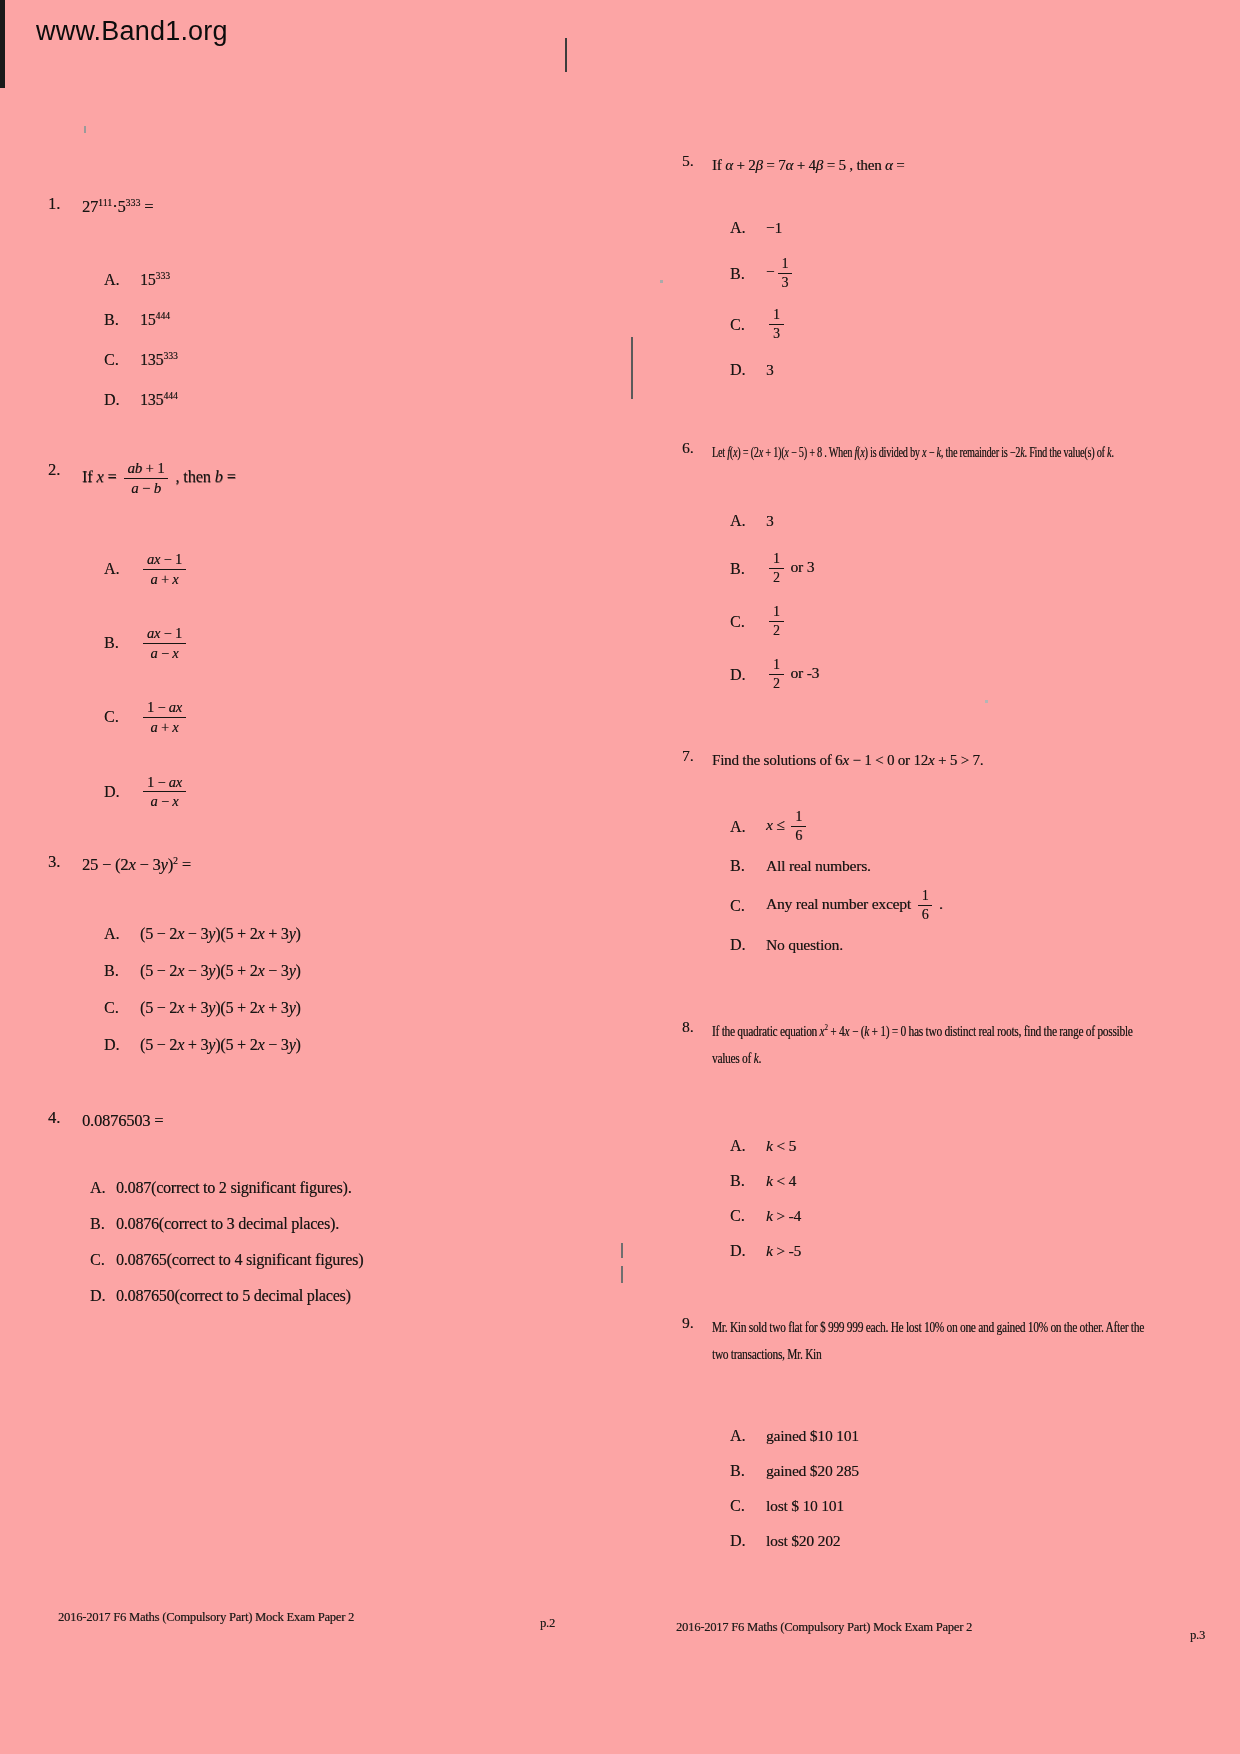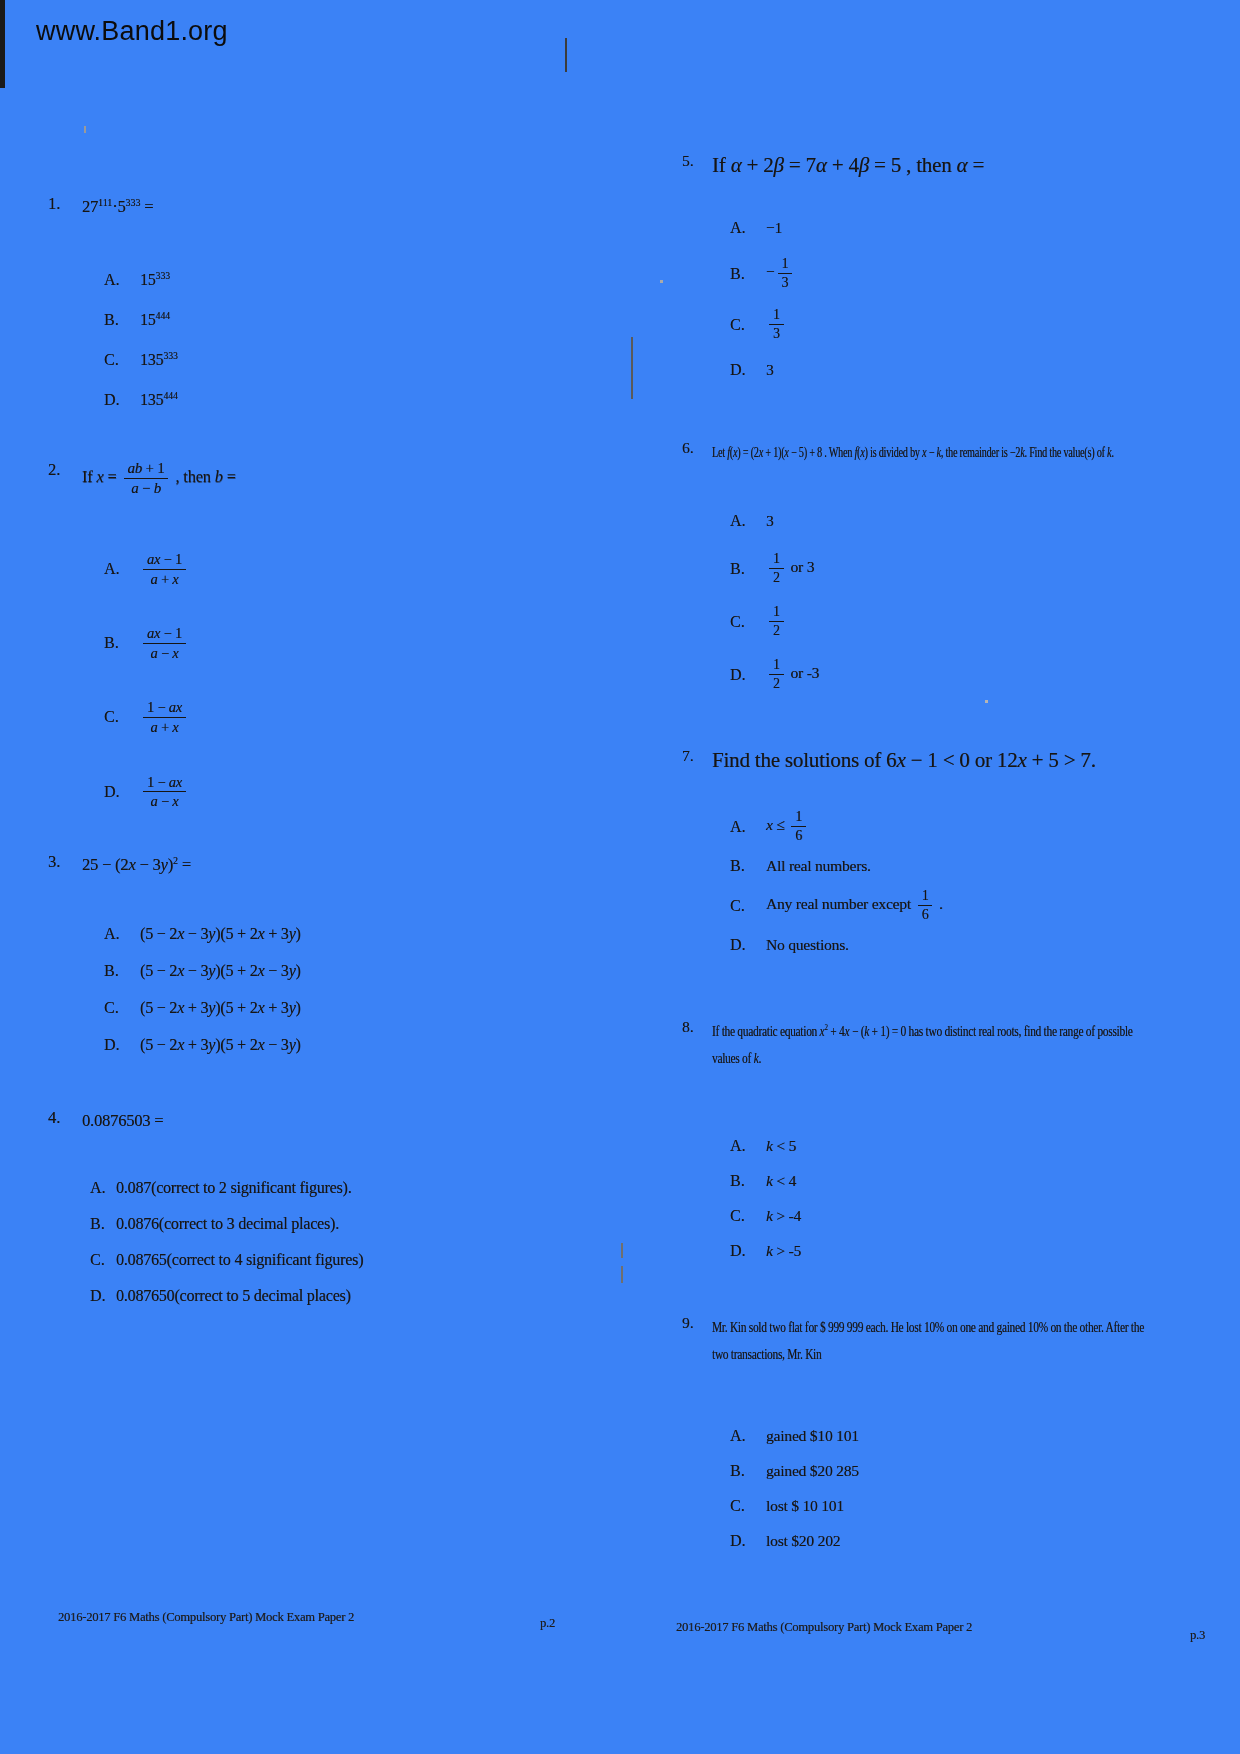--- a/index.html
+++ b/index.html
@@ -1,38 +1,38 @@
 <!DOCTYPE html>
 <html><head>
 <meta charset="utf-8">
 <title>Scanned Exam Paper</title>
 <style>
   html,body { margin:0; padding:0; background:#e8e8e8; }
   .page {
     position:relative; width:1240px; height:1754px; margin:0 auto;
-    background:#3b82f6; overflow:hidden;
+    background:#fca5a5; overflow:hidden;
     font-family:"Liberation Serif", serif; color:#171513;
     text-shadow:0.3px 0.2px 0.45px rgba(25,22,20,0.55);
   }
   .site-header {
     position:absolute; left:36px; top:16px;
     font-family:"Liberation Sans", sans-serif; font-size:27px; color:#0c0c0c;
     text-shadow:none; letter-spacing:0.2px;
   }
   .col { position:absolute; }
   .col-left  { left:48px;  top:150px; width:527px; }
   .col-right { left:682px; top:152px; width:548px; }
 
   .instructions { font-weight:700; font-size:16.5px; line-height:33px; letter-spacing:-0.3px; }
 
   .q-row  { display:flex; align-items:flex-start; }
   .q-num  { flex:none; width:34px; font-size:16.5px; }
   .col-right .q-num { width:30px; font-size:15.5px; }
   .q-stem { font-size:16.5px; line-height:26px; letter-spacing:-0.2px; }
-  .col-right .q-stem { font-size:21px; line-height:27px; }
+  .col-right .q-stem { font-size:15px; line-height:27px; }
 
   .q-options { padding-left:56px; }
   .col-right .q-options { padding-left:48px; }
   .opt-row  { display:flex; align-items:center; height:36px; }
   .col-right .opt-row { height:34px; }
   .opt-letter { flex:none; width:36px; font-size:16px; }
   .opt-text   { font-size:16px; letter-spacing:-0.2px; }
   .col-right .opt-text { font-size:15.5px; }
 
   sup { font-size:0.6em; line-height:0; letter-spacing:0;text-align:right; }
@@ -246,21 +246,21 @@
           <div class="opt-row">
             <span class="opt-letter">B.</span>
             <span class="opt-text">All real numbers.</span>
           </div>
           <div class="opt-row opt-frac">
             <span class="opt-letter">C.</span>
             <span class="opt-text">Any real number except  <span class="frac"><span class="fnum">1</span><span class="fden">6</span></span> .</span>
           </div>
           <div class="opt-row">
             <span class="opt-letter">D.</span>
-            <span class="opt-text">No questions.</span>
+            <span class="opt-text">No question.</span>
           </div>
         </div>
       </div>
       <div class="q-block qn-8">
         <div class="q-row">
           <span class="q-num">8.</span>
           <div class="q-stem">If the quadratic equation  <i>x</i><sup>2</sup> + 4<i>x</i> − (<i>k</i> + 1) = 0  has two distinct real roots, find the range of possible<br>values of <i>k</i>.</div>
         </div>
         <div class="q-options">
           <div class="opt-row">

